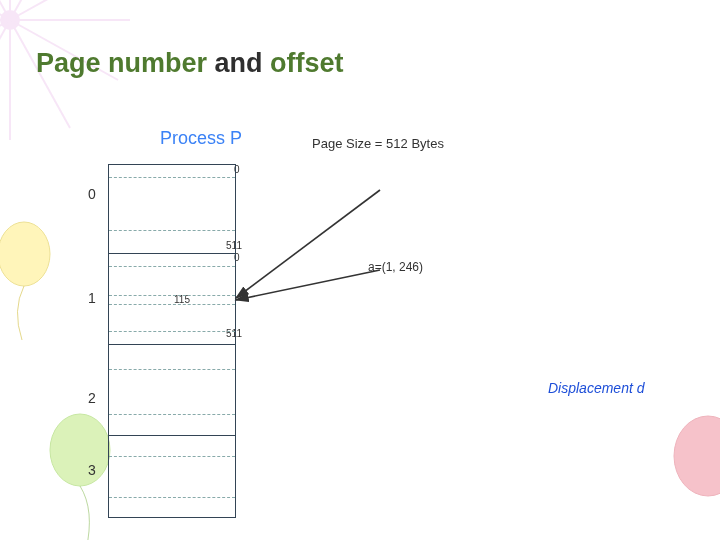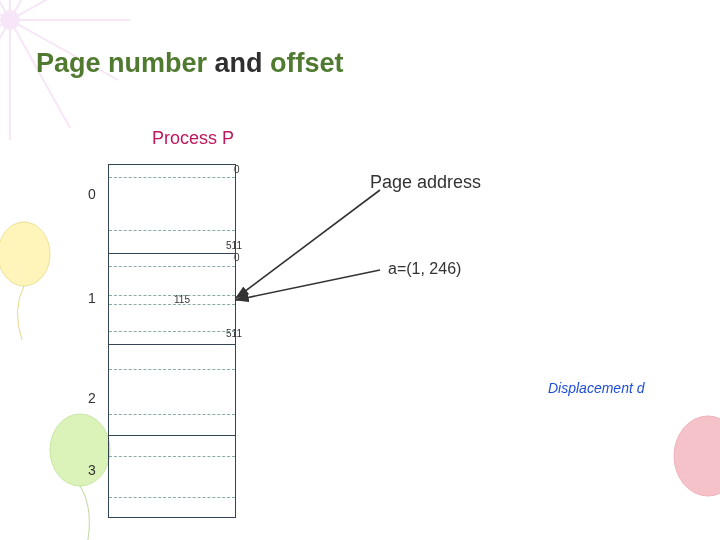--- a/index.html
+++ b/index.html
@@ -4,29 +4,29 @@
 <style>
   html,body{margin:0;padding:0;width:720px;height:540px;font-family:Verdana,Geneva,sans-serif;background:#fff;color:#333;}
   .slide{position:relative;width:720px;height:540px;overflow:hidden;}
   .bg-burst{position:absolute;left:-120px;top:-110px;pointer-events:none;}
   .bg-balloon-y{position:absolute;left:-8px;top:220px;pointer-events:none;}
   .bg-balloon-g{position:absolute;left:40px;bottom:-20px;pointer-events:none;}
   .bg-balloon-r{position:absolute;right:-30px;bottom:4px;pointer-events:none;}
   .title{position:absolute;left:36px;top:16px;font-size:27px;font-weight:700;margin-top:32px;}
   .t-green{color:#4f7a2f;}
   .t-dark{color:#2f2f2f;}
-  .proc-label{position:absolute;left:152px;top:128px;font-size:18px;color:#be185d;}
+  .proc-label{position:absolute;left:160px;top:128px;font-size:18px;color:#3b82f6;}
   .page-size{position:absolute;left:312px;top:136px;font-size:13px;color:#333;}
   .page-idx{position:absolute;font-size:14px;color:#333;text-align:right;}
   .idx0{left:88px;top:186px;}
   .idx1{left:88px;top:290px;}
   .idx2{left:88px;top:390px;}
   .idx3{left:88px;top:462px;}
   .page-addr{position:absolute;left:370px;top:172px;font-size:18px;color:#333;}
-  .a-eq{position:absolute;left:388px;top:260px;font-size:16px;color:#333;}
+  .a-eq{position:absolute;left:368px;top:260px;font-size:12px;color:#333;}
   .page-num{position:absolute;left:336px;top:382px;font-size:14px;color:#333;}
   .disp{position:absolute;left:548px;top:380px;font-size:14px;color:#1d4ed8;font-style:italic;}
   .mem-num{position:absolute;font-size:10px;color:#333;}
   .n0a{left:234px;top:164px;}
   .n511a{left:226px;top:240px;}
   .n0b{left:234px;top:252px;}
   .n246{left:174px;top:294px;}
   .n511b{left:226px;top:328px;}
   .memory{position:absolute;left:108px;top:164px;width:126px;height:352px;border:1px solid #345;}
   .dashed-row{border-top:1px dashed #8aa;height:0;}
@@ -66,33 +66,33 @@
   </svg>
   <svg class="bg-balloon-r" width="100" height="130">
     <ellipse cx="58" cy="50" rx="34" ry="40" fill="#f4b3bd" stroke="#eaa0ab" opacity="0.8"></ellipse>
   </svg>
 
   <div class="title">
     <span class="t-green">Page number </span><span class="t-dark">and </span><span class="t-green">offset</span>
   </div>
 
   <div class="proc-label">Process P</div>
+  <div class="page-size">Page Size = 512 Bytes</div>
 
   <div class="page-idx idx0">0</div>
   <div class="page-idx idx1">1</div>
   <div class="page-idx idx2">2</div>
   <div class="page-idx idx3">3</div>
 
   <div class="mem-num n0a">0</div>
   <div class="mem-num n511a">511</div>
   <div class="mem-num n0b">0</div>
   <div class="mem-num n246">115</div>
   <div class="mem-num n511b">511</div>
 
-  <div class="page-addr">Page address</div>
   <div class="a-eq">a=(1, 246)</div>
   <div class="disp">Displacement d</div>
 
   <div class="memory">
     <div class="dashed-row" style="margin-top:12px"></div>
     <div class="dashed-row" style="margin-top:52px"></div>
     <div class="solid-row" style="margin-top:22px"></div>
     <div class="dashed-row" style="margin-top:12px"></div>
     <div class="dashed-row" style="margin-top:28px"></div>
     <div class="dashed-row" style="margin-top:8px"></div>

